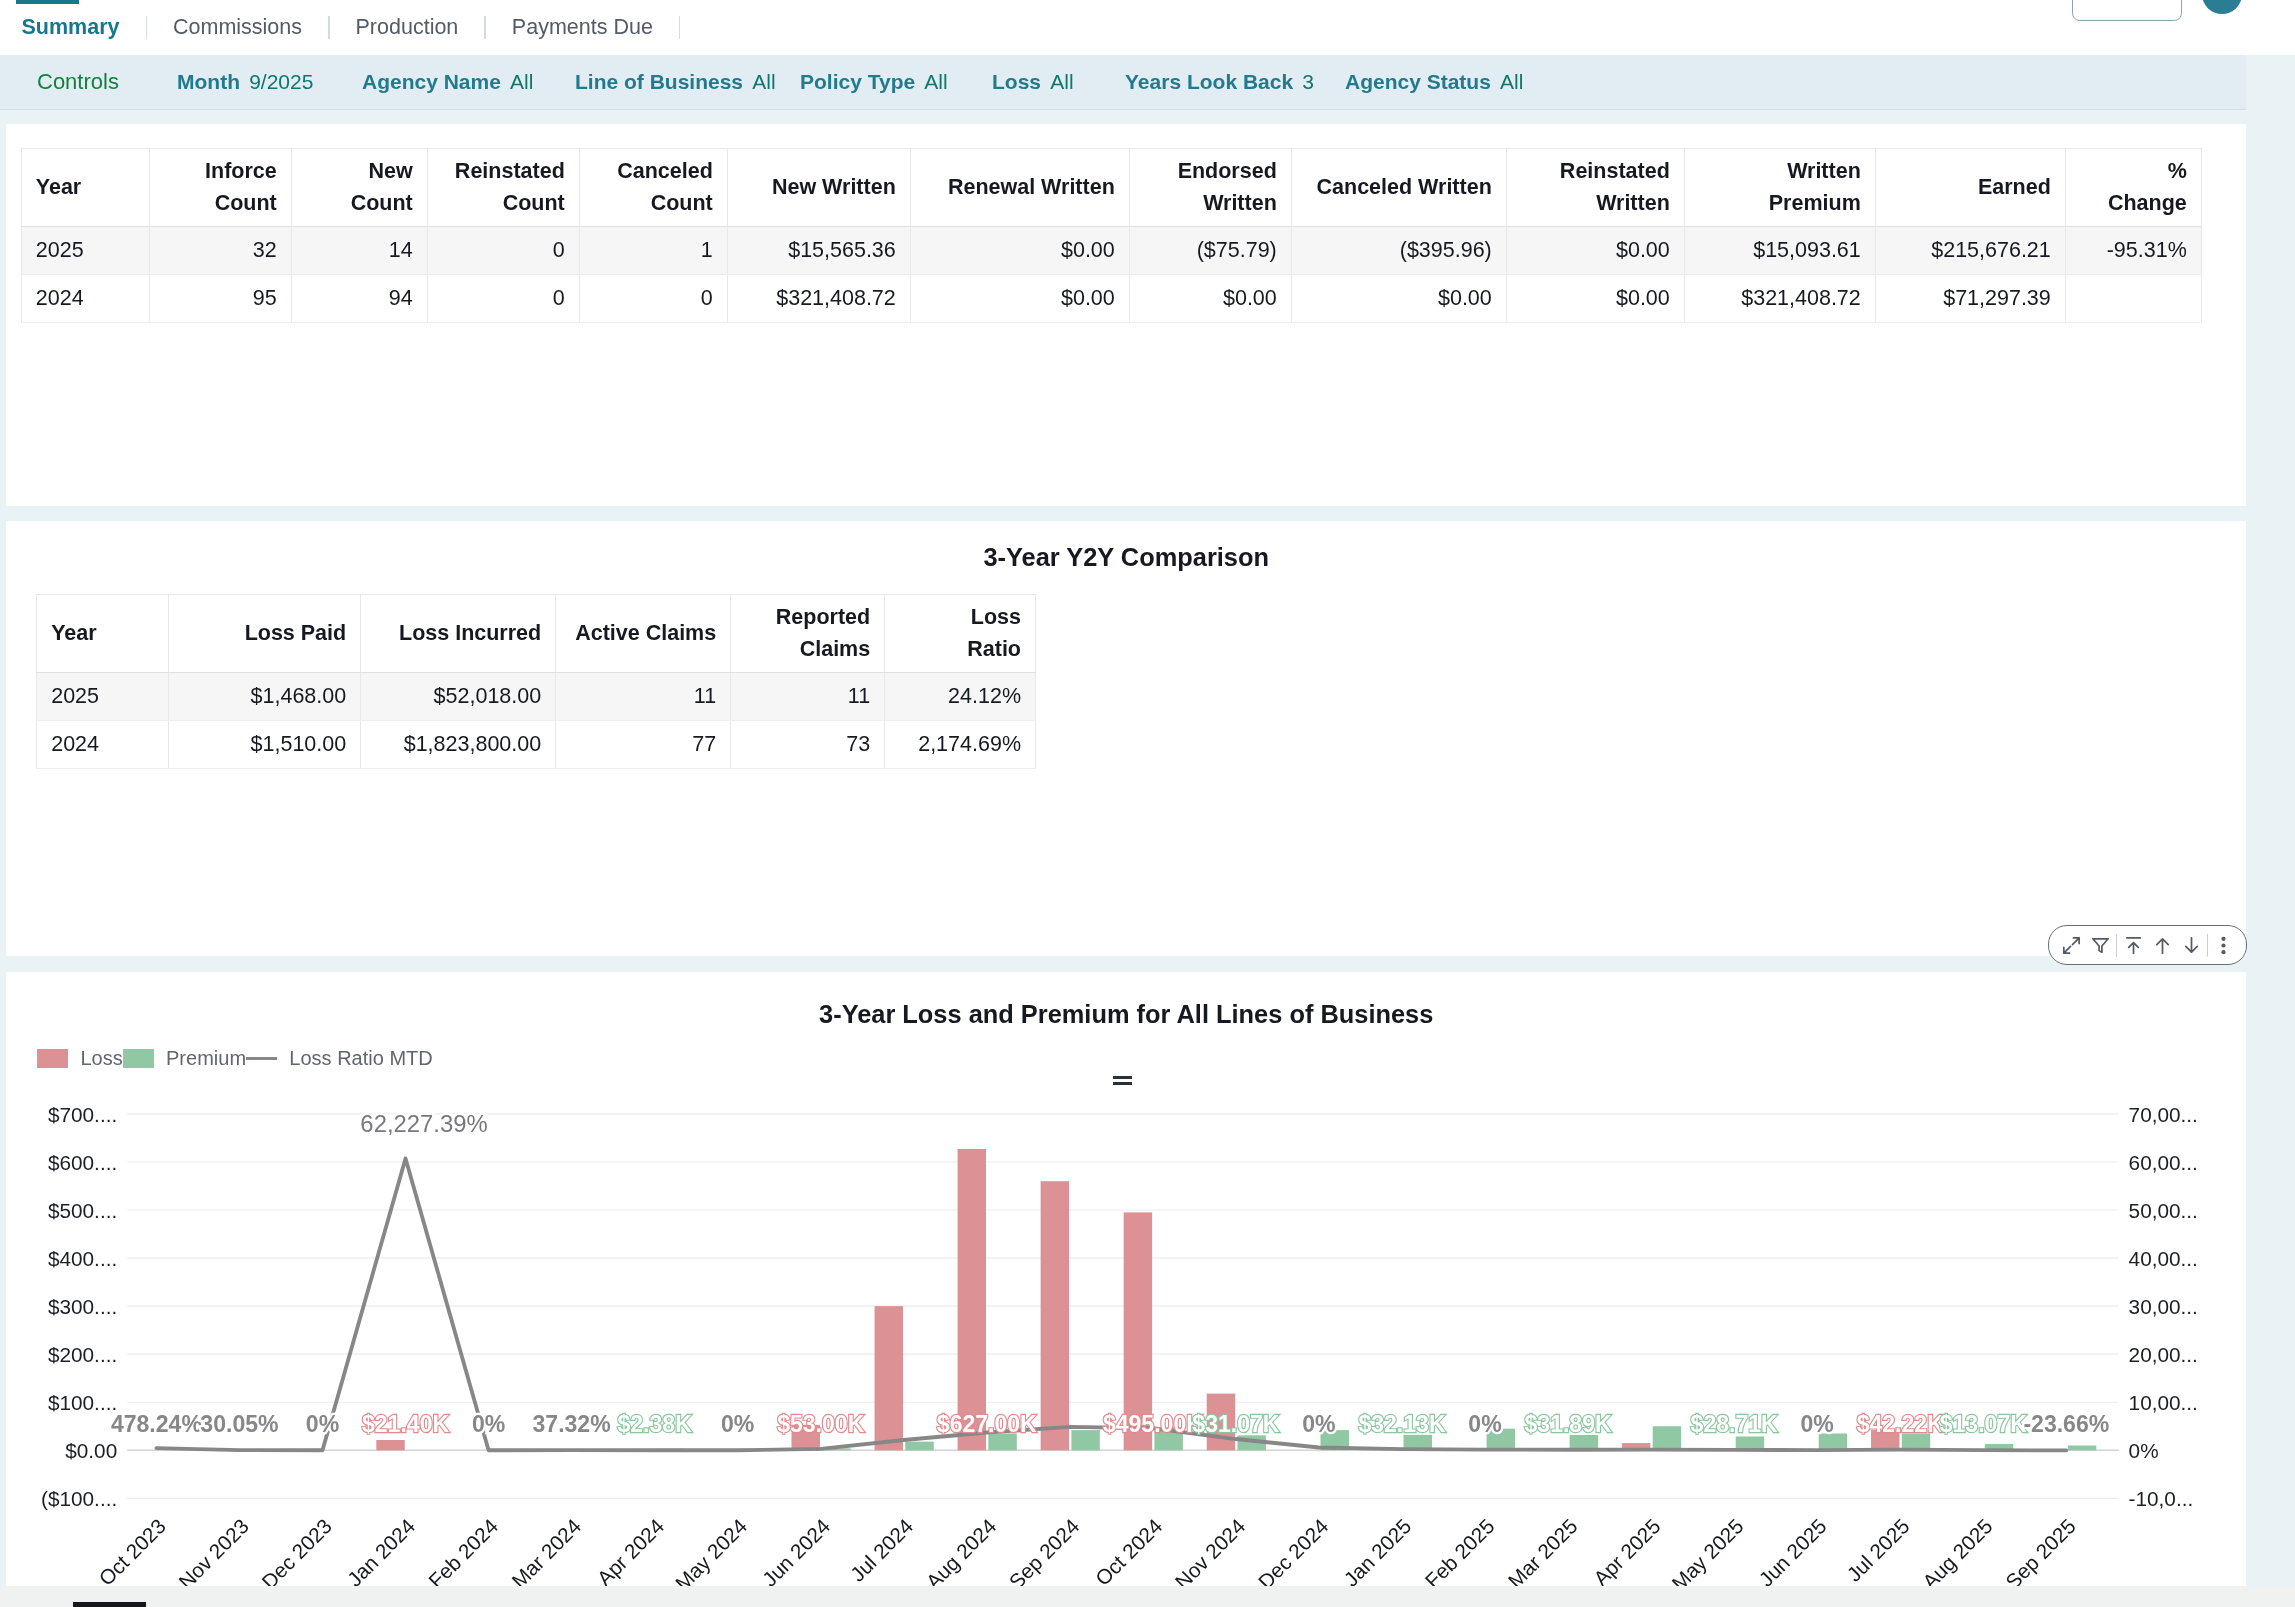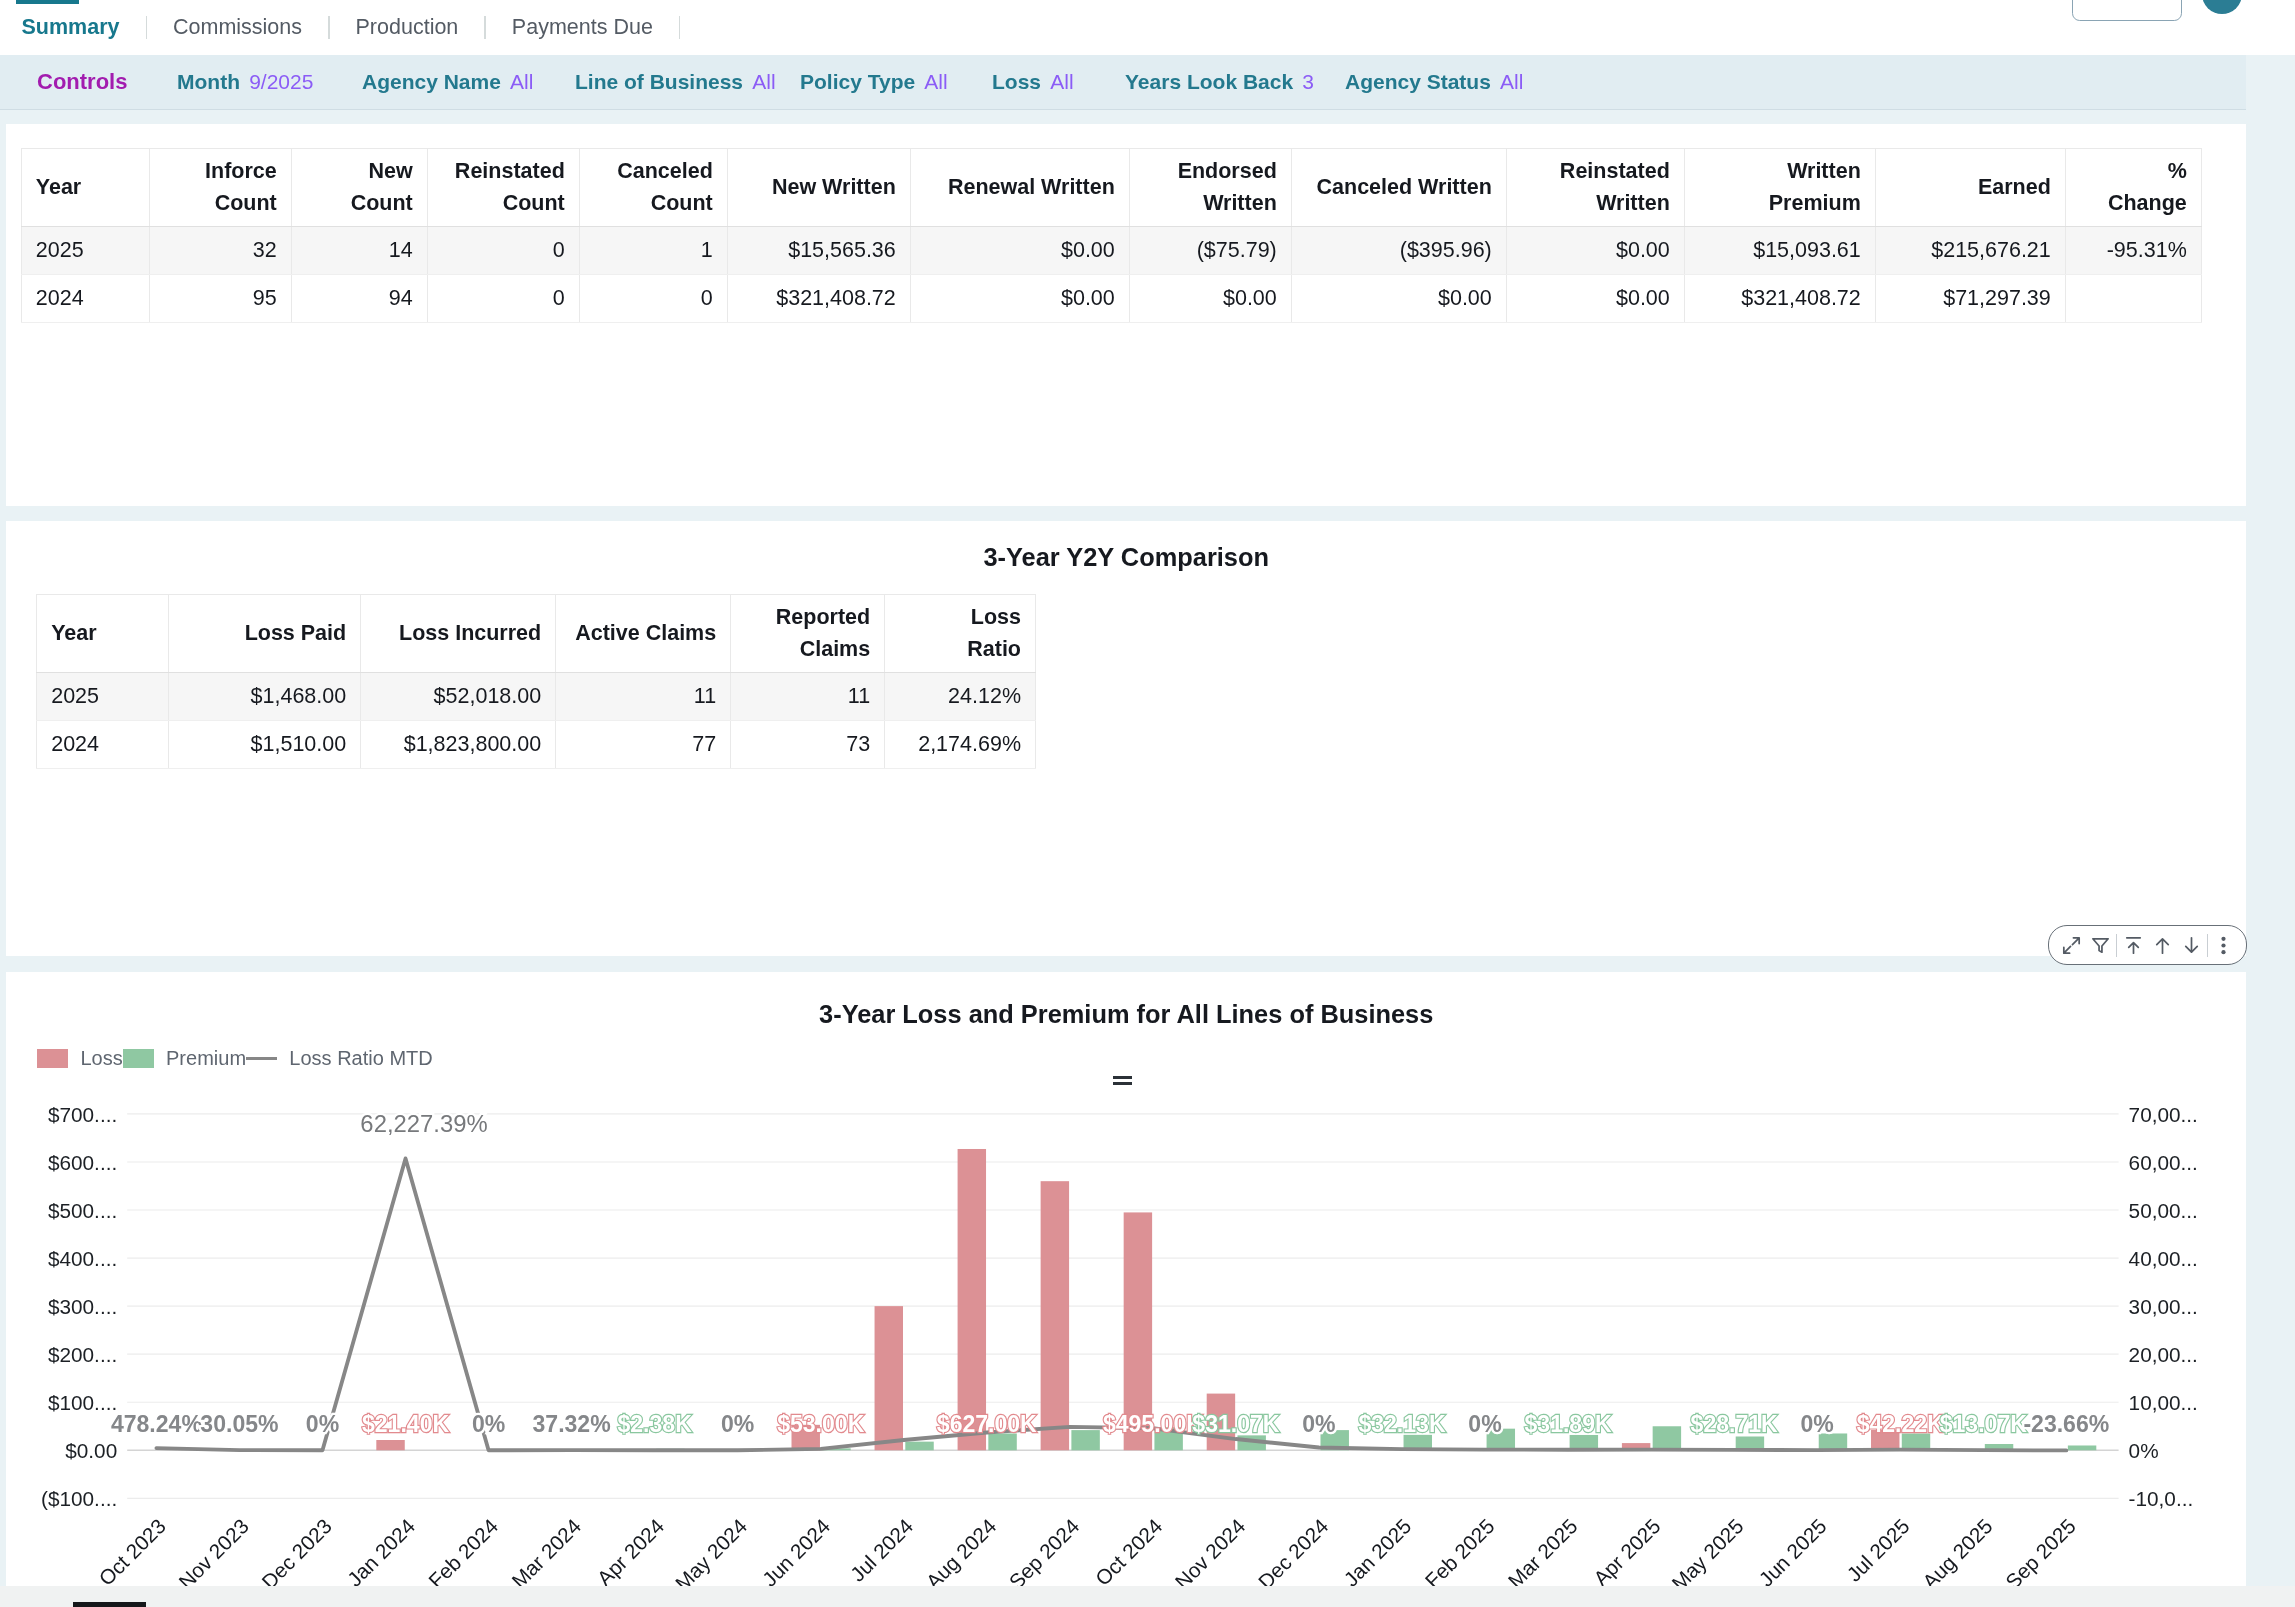--- a/index.html
+++ b/index.html
@@ -16,24 +16,24 @@
   .tab.active{color:#17788d;font-weight:bold;}
   .tab-sep{width:1.5px;height:23px;background:#d5dbdb;}
   .top-right-button{position:absolute;left:2072px;top:-12.3px;width:108px;height:31px;
     border:1.5px solid #8aa4b4;border-radius:7.7px;background:#fff;}
   .user-avatar{position:absolute;left:2202px;top:-26px;width:40px;height:40px;border-radius:50%;background:#2b7d94;}
   
   .controlsbar{position:absolute;left:0;top:55px;width:2246px;height:54px;background:#e1edf2;
     border-bottom:0.8px solid #cfdde4;}
   .controlsbar .inner{position:relative;width:100%;height:100%;}
   .controls-title{position:absolute;left:37px;top:0;height:54px;display:flex;align-items:center;
-    font-size:22px;color:#a21caf;font-weight:bold;}
+    font-size:22px;color:#15803d;}
   .filter{position:absolute;top:0;height:54px;display:flex;align-items:center;gap:9.2px;cursor:pointer;}
   .filter .flabel{font-size:21px;font-weight:bold;color:#23798e;white-space:nowrap;}
-  .filter .fvalue{font-size:21px;color:#8b5cf6;white-space:nowrap;}
+  .filter .fvalue{font-size:21px;color:#0f766e;white-space:nowrap;}
   
   .card{position:absolute;left:6.2px;width:2240px;background:#ffffff;margin-top:12px;}
   #card-production{top:112px;height:382px;}
   #card-y2y{top:509px;height:435px;}
   #card-chart{top:960px;height:626px;}
   .card-title{position:absolute;left:0;width:100%;text-align:center;font-size:25.4px;font-weight:bold;color:#16191f;}
   
   table.grid{border-collapse:collapse;table-layout:fixed;background:#fff;border:0.8px solid #e9e9e9;}
   table.grid th, table.grid td{border-right:0.8px solid #e9e9e9;padding:0 14px;overflow:hidden;
     font-size:21.5px;color:#16191f;}

